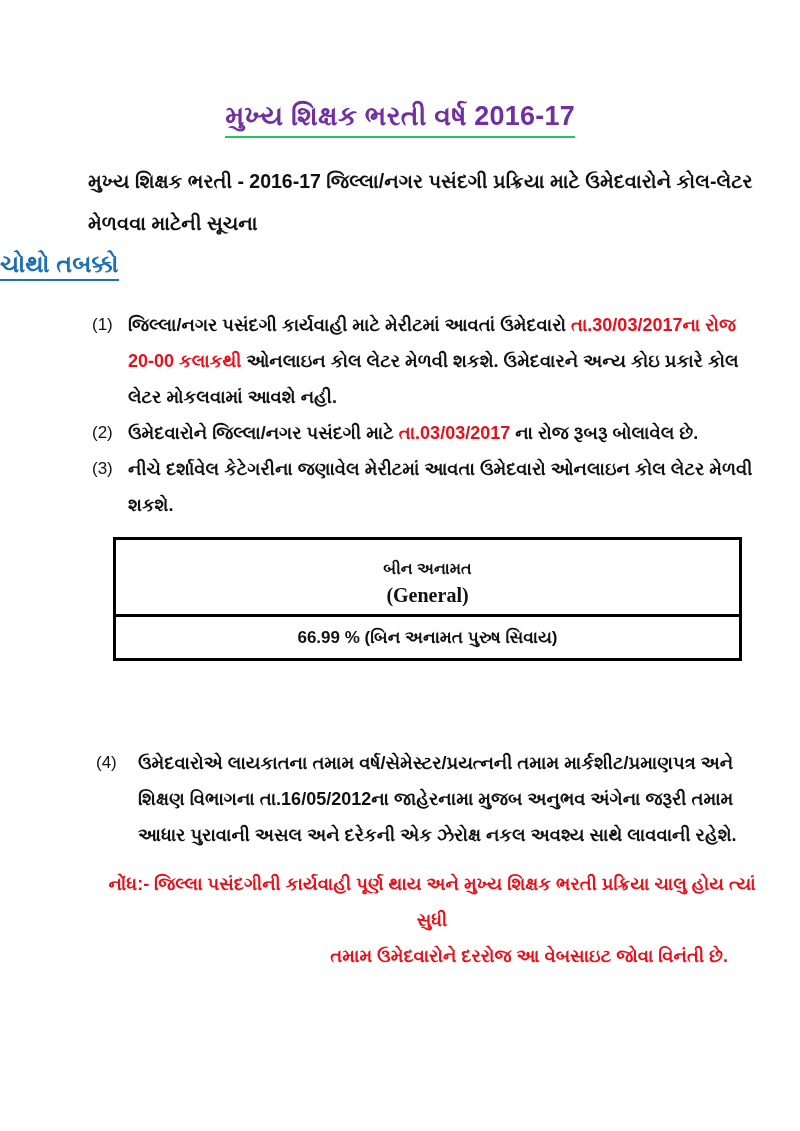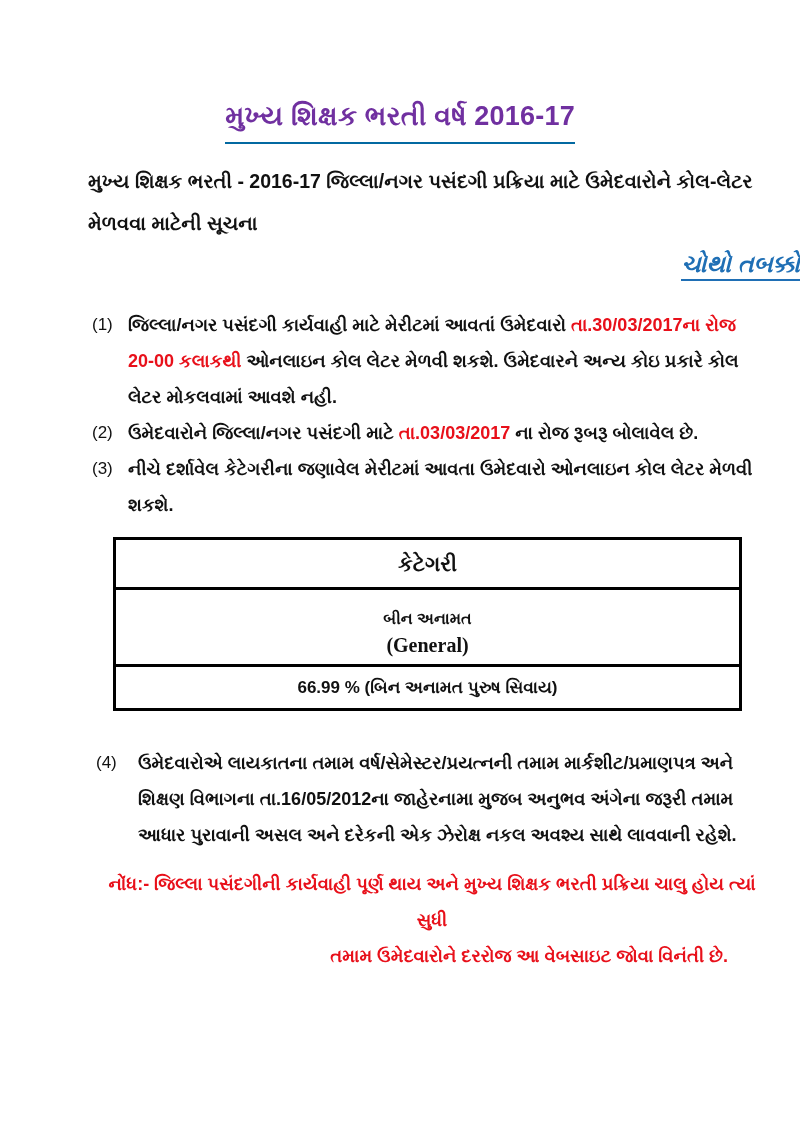--- a/index.html
+++ b/index.html
@@ -33,22 +33,22 @@
     width: 800px;
     text-align: center;
     font-size: 27px;
     font-weight: bold;
     color: #7030a0;
     letter-spacing: 0.2px;
     line-height: 1.25;
   }
   .doc-title .tx {
     display: inline-block;
-    border-bottom: 2px solid #0369a1;
-    padding-bottom: 8px;
+    border-bottom: 2px solid #22c55e;
+    padding-bottom: 2px;
   }
 
   
   .subtitle {
     position: absolute;
     left: 88px;
     top: 160px;
     width: 670px;
     font-size: 19.5px;
     font-weight: bold;
@@ -56,25 +56,24 @@
     color: #111111;
     text-align: left;
   }
 
   
   .section-heading {
     position: absolute;
     left: 0;
     top: 250px;
     width: 800px;
-    text-align: right;
+    text-align: left;
     font-size: 24px;
     font-weight: bold;
     color: #1f6fb5;
-    font-style: italic;
   }
   .section-heading .tx {
     display: inline-block;
     border-bottom: 2px solid #1f6fb5;
     padding-bottom: 1px;
   }
 
   
   .list-block {
     position: absolute;
@@ -217,23 +216,20 @@
       <span class="num">(3)</span>
       <span class="body">
         <span>નીચે દર્શાવેલ કેટેગરીના જણાવેલ મેરીટમાં આવતા ઉમેદવારો ઓનલાઇન કોલ લેટર મેળવી શકશે.</span>
       </span>
     </div>
 
   </div>
 
   <table class="cat-table">
     <tbody>
-      <tr>
-        <td class="head">કેટેગરી</td>
-      </tr>
       <tr>
         <td class="two-line">
           <div>બીન અનામત</div>
           <div class="eng">(General)</div>
         </td>
       </tr>
       <tr>
         <td class="pct">66.99 % (બિન અનામત પુરુષ સિવાય)</td>
       </tr>
     </tbody>

